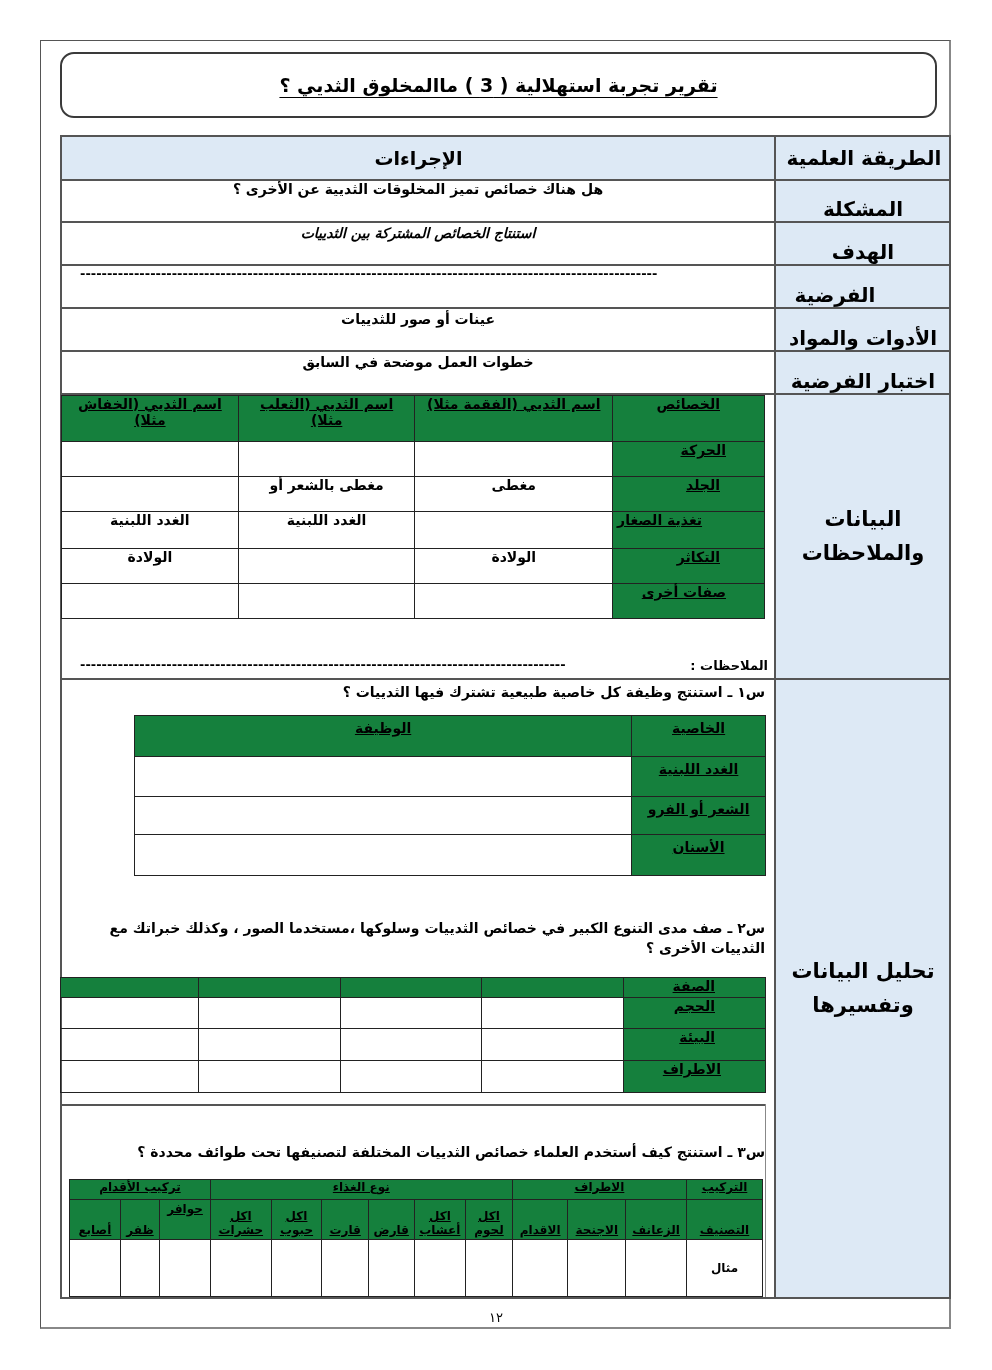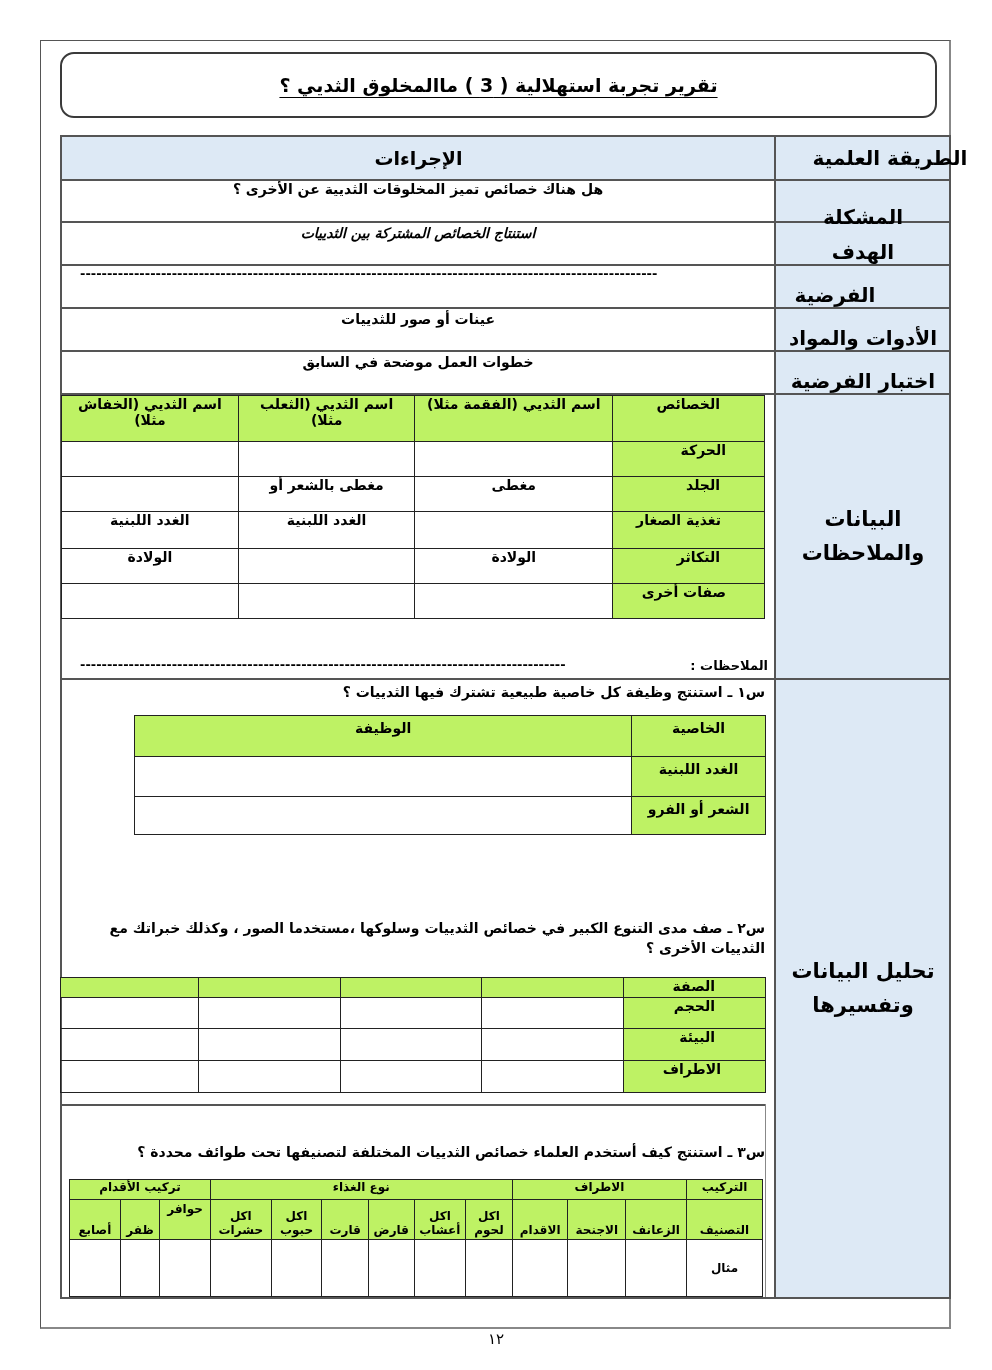--- a/index.html
+++ b/index.html
@@ -10,25 +10,25 @@
 
   .abs { position: absolute; box-sizing: border-box; }
   .hline { position: absolute; height: 0; border-top: 2px solid #555; }
   .vline { position: absolute; width: 0; border-left: 2px solid #555; }
   .lbl { position: absolute; display: flex; align-items: center; justify-content: center; font-weight: bold; font-size: 20px; direction: rtl; text-align: center; line-height: 1.6; }
   .lightblue { background: #dde9f5; }
   .cell-text { position: absolute; display: flex; justify-content: center; font-weight: bold; font-size: 14px; direction: rtl; text-align: center; }
 
   table.grid { position: absolute; border-collapse: collapse; direction: rtl; }
   table.grid td, table.grid th { border: 1px solid #222; padding: 0 4px; font-size: 14px; font-weight: bold; vertical-align: top; text-align: center; }
-  table.grid .hdr { background: #bef264; }
+  table.grid .hdr { background: #15803d; text-decoration: underline; }
 
   .q-text { position: absolute; direction: rtl; font-weight: bold; font-size: 14px; text-align: right; line-height: 20px; }
   .dash-line { position: absolute; overflow: hidden; white-space: nowrap; font-size: 13px; font-weight: bold; letter-spacing: 0px; direction: ltr; }
-  .page-num { position: absolute; left: 0; width: 992px; top: 1310px; text-align: center; font-size: 15px; direction: rtl; margin-top: 20px; }
+  .page-num { position: absolute; left: 0; width: 992px; top: 1310px; text-align: center; font-size: 13px; direction: rtl; }
 </style>
 </head>
 <body>
 
 <div class="page-frame"></div>
 
 <div class="title-box">
   <span class="title-text">تقرير تجربة استهلالية ( 3 ) ماالمخلوق الثديي ؟</span>
 </div>
 
@@ -46,23 +46,23 @@
 <div class="hline" style="left:60px; width:891px; top:264px;"></div>
 <div class="hline" style="left:60px; width:891px; top:307px;"></div>
 <div class="hline" style="left:60px; width:891px; top:350px;"></div>
 <div class="hline" style="left:60px; width:891px; top:393px;"></div>
 <div class="hline" style="left:60px; width:891px; top:678px;"></div>
 <div class="hline" style="left:60px; width:891px; top:1297px;"></div>
 <div class="vline" style="left:60px; top:393px; height:906px;"></div>
 <div class="vline" style="left:949px; top:393px; height:906px;"></div>
 
 <div class="lbl" style="left:62px; top:137px; width:713px; height:42px; font-size:19px;">الإجراءات</div>
-<div class="lbl" style="left:776px; top:137px; width:176px; height:42px;margin-left:26px;">الطريقة العلمية</div>
-
-<div class="lbl" style="left:776px; top:181px; width:174px; height:40px; padding-top:16px;">المشكلة</div>
+<div class="lbl" style="left:776px; top:137px; width:176px; height:42px;">الطريقة العلمية</div>
+
+<div class="lbl" style="left:776px; top:181px; width:174px; height:40px; padding-top:8px;">المشكلة</div>
 <div class="lbl" style="left:776px; top:223px; width:174px; height:41px; padding-top:8px;">الهدف</div>
 <div class="lbl" style="left:748px; top:266px; width:174px; height:41px; padding-top:8px;">الفرضية</div>
 <div class="lbl" style="left:776px; top:309px; width:174px; height:41px; padding-top:8px;">الأدوات والمواد</div>
 <div class="lbl" style="left:776px; top:352px; width:174px; height:41px; padding-top:8px;">اختبار الفرضية</div>
 
 <div class="cell-text" style="left:62px; top:181px; width:712px;">هل هناك خصائص تميز المخلوقات الثديية عن الأخرى ؟</div>
 <div class="cell-text" style="left:62px; top:225px; width:712px;font-style:italic;">استنتاج الخصائص المشتركة بين الثدييات</div>
 <div class="dash-line" style="left:80px; top:266px; width:688px;">-----------------------------------------------------------------------------------------------------------</div>
 <div class="cell-text" style="left:62px; top:311px; width:712px;">عينات أو صور للثدييات</div>
 <div class="cell-text" style="left:62px; top:354px; width:712px;">خطوات العمل موضحة في السابق</div>
@@ -92,21 +92,21 @@
     <td></td>
     <td></td>
   </tr>
   <tr style="height:35px;">
     <td class="hdr" style="text-align:right; padding-right:44px;">الجلد</td>
     <td>مغطى</td>
     <td>مغطى بالشعر أو</td>
     <td></td>
   </tr>
   <tr style="height:37px;">
-    <td class="hdr" style="text-align:center; padding-right:24px;">تغذية الصغار</td>
+    <td class="hdr" style="text-align:left; padding-right:24px;">تغذية الصغار</td>
     <td></td>
     <td>الغدد اللبنية</td>
     <td>الغدد اللبنية</td>
   </tr>
   <tr style="height:35px;">
     <td class="hdr" style="text-align:right; padding-right:44px;">التكاثر</td>
     <td>الولادة</td>
     <td></td>
     <td>الولادة</td>
   </tr>
@@ -137,20 +137,24 @@
       <tr style="height:41px;">
     <td class="hdr" style="padding-top:4px;">الخاصية</td>
     <td class="hdr" style="padding-top:4px;">الوظيفة</td>
   </tr>
   <tr style="height:40px;">
     <td class="hdr" style="padding-top:4px;">الغدد اللبنية</td>
     <td></td>
   </tr>
   <tr style="height:38px;">
     <td class="hdr" style="padding-top:4px;">الشعر أو الفرو</td>
+    <td></td>
+  </tr>
+  <tr style="height:41px;">
+    <td class="hdr" style="padding-top:4px;">الأسنان</td>
     <td></td>
   </tr>
 </tbody>
   </table>
 
 <div class="q-text" style="left:100px; top:918px; width:665px;">س٢ ـ صف مدى التنوع الكبير في خصائص الثدييات وسلوكها ،مستخدما الصور ، وكذلك خبراتك مع الثدييات الأخرى ؟</div>
 <table class="grid" style="left:60px; top:977px; width:706px;">
   <colgroup>
       <col style="width:142px">
       <col style="width:142px">

